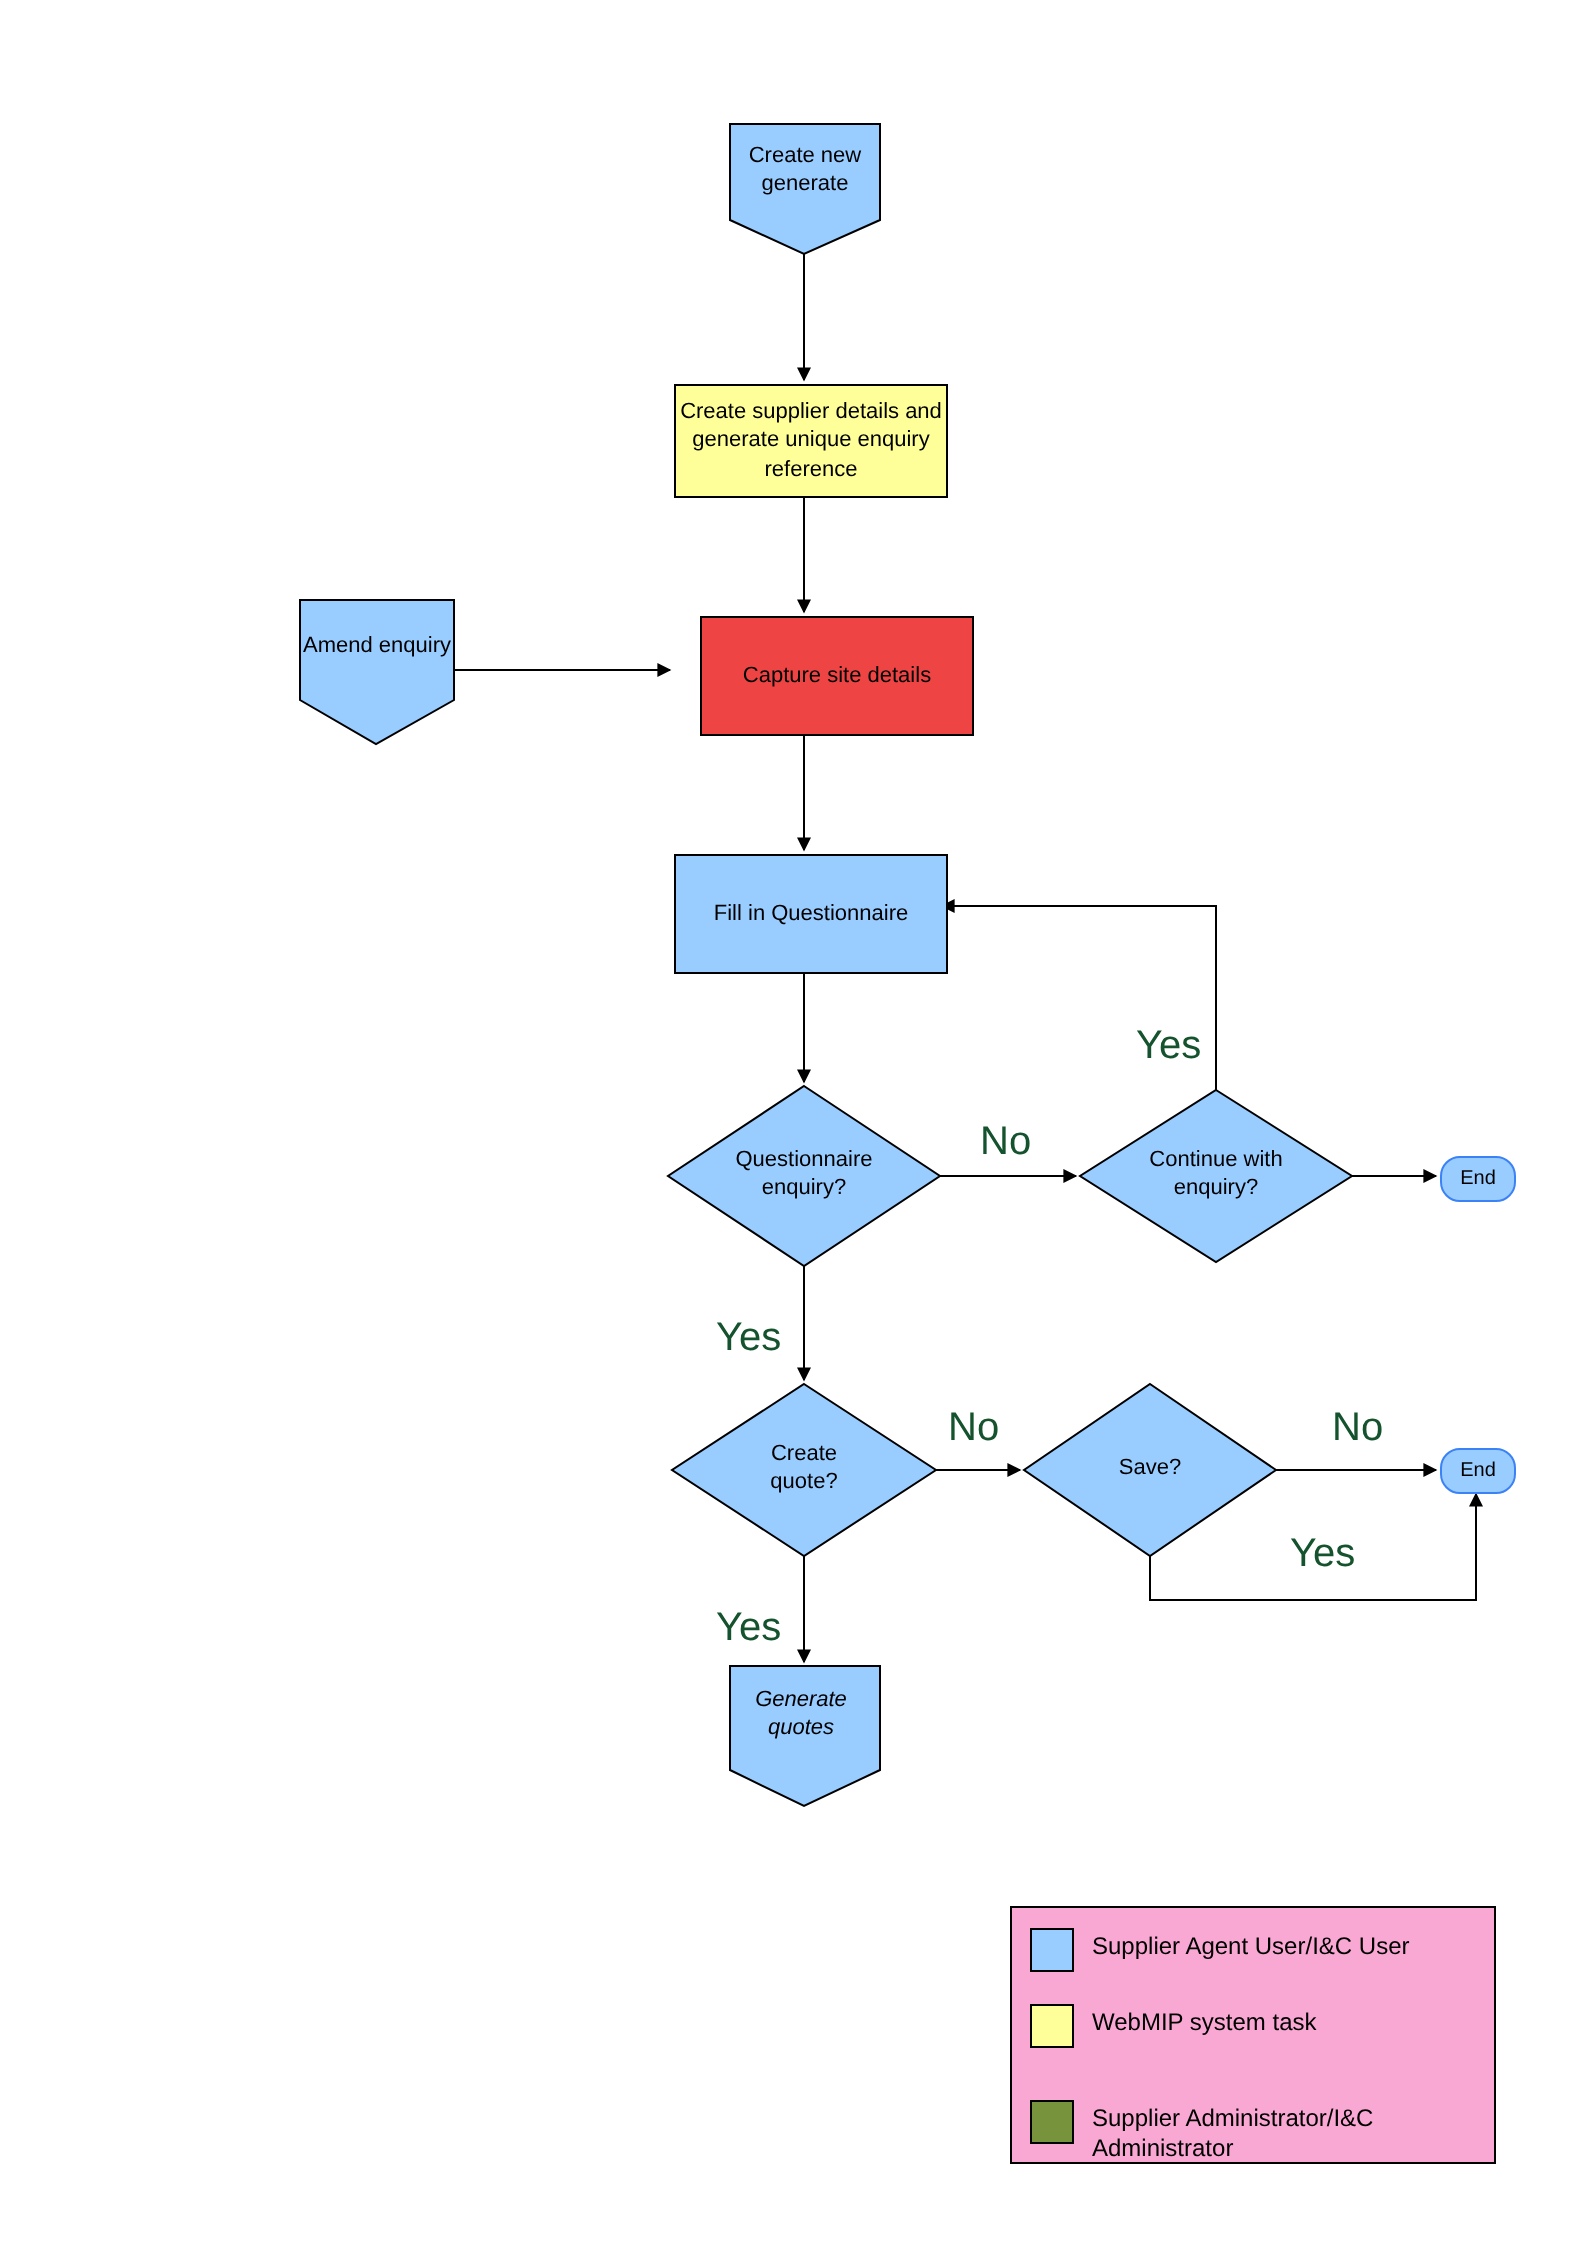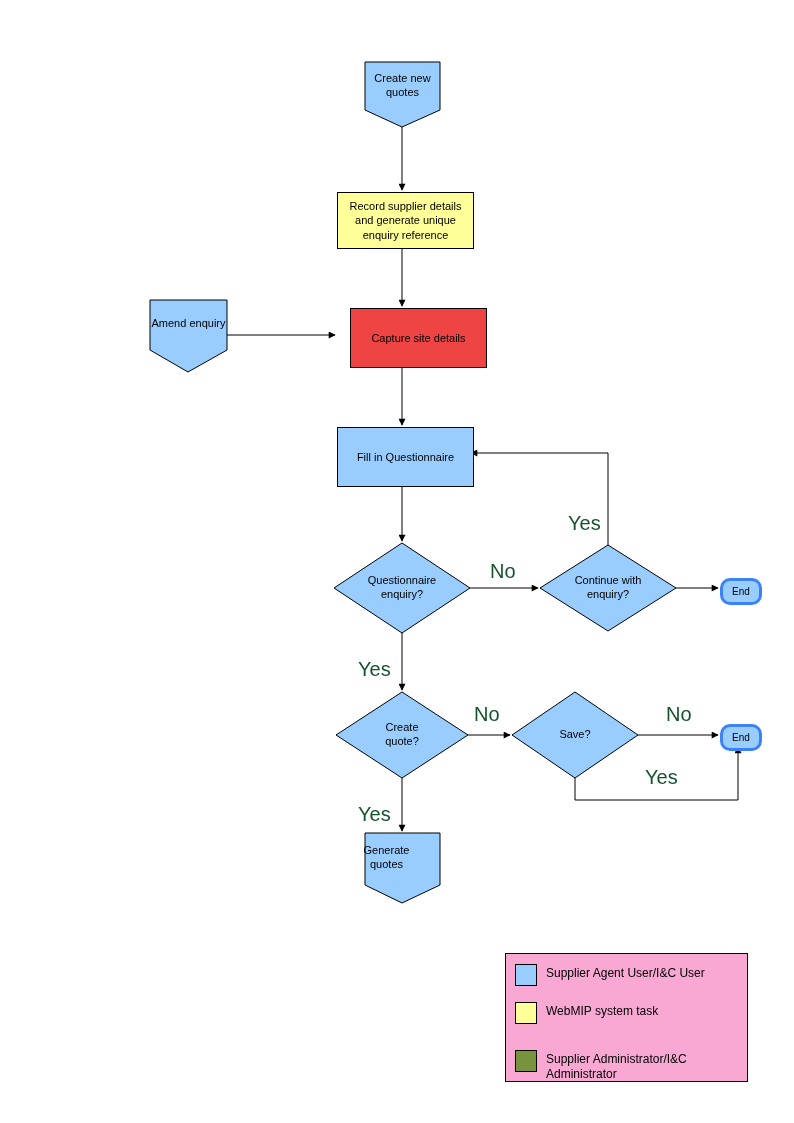--- a/index.html
+++ b/index.html
@@ -1,20 +1,20 @@
 <!DOCTYPE html>
 <html><head>
 <meta charset="utf-8">
 <style>
   html,body{margin:0;padding:0;background:#ffffff;}
   .canvas{position:relative;width:794px;height:1123px;background:#ffffff;font-family:"Liberation Sans",sans-serif;color:#000;overflow:hidden;}
   .wires{position:absolute;left:0;top:0;}
   .node-rect{position:absolute;border:1px solid #000;display:flex;align-items:center;justify-content:center;text-align:center;font-size:11px;line-height:1.3;padding:2px;}
   .shape-label{position:absolute;display:flex;align-items:center;justify-content:center;text-align:center;font-size:11px;line-height:1.25;pointer-events:none;}
-  .terminator{position:absolute;border:3px solid #3b82f6;border-radius:10px;display:flex;align-items:center;justify-content:center;font-size:10px;text-align:center;}
+  .terminator{position:absolute;border:1px solid #3b82f6;border-radius:10px;display:flex;align-items:center;justify-content:center;font-size:10px;text-align:center;}
   .flow-label{position:absolute;font-size:20px;color:#14532d;}
   .legend{position:absolute;left:505px;top:953px;width:241px;height:127px;border:1px solid #000;background:#f9a8d4;}
   .legend-row{position:absolute;left:9px;display:flex;align-items:flex-start;}
   .swatch{width:20px;height:20px;border:1px solid #000;margin-right:9px;flex:0 0 auto;}
   .legend-label{font-size:12px;line-height:1.25;padding-top:2px;width:195px;}
 </style>
 </head>
 <body>
 
 <div class="canvas">
@@ -43,31 +43,31 @@
     <polygon points="365,62 440,62 440,110 402,127 365,110" stroke="#000" fill="#99CCFF"></polygon>
     <polygon points="150,300 227,300 227,350 188,372 150,350" stroke="#000" fill="#99CCFF"></polygon>
     <polygon points="365,833 440,833 440,885 402,903 365,885" stroke="#000" fill="#99CCFF"></polygon>
 
     <polygon points="402,543 470,588 402,633 334,588" stroke="#000" fill="#99CCFF"></polygon>
     <polygon points="608,545 676,588 608,631 540,588" stroke="#000" fill="#99CCFF"></polygon>
     <polygon points="402,692 468,735 402,778 336,735" stroke="#000" fill="#99CCFF"></polygon>
     <polygon points="575,692 638,735 575,778 512,735" stroke="#000" fill="#99CCFF"></polygon>
   </svg>
 
-  <div class="node-rect" style="left: 337px; top: 192px; width: 131px; height: 51px; background-color: rgb(255, 255, 153);">Record supplier details and generate unique enquiry reference</div>
+  <div class="node-rect" style="left: 337px; top: 192px; width: 131px; height: 51px; background-color: rgb(255, 255, 153);">Create supplier details and generate unique enquiry reference</div>
 
   <div class="node-rect" style="left: 350px; top: 308px; width: 131px; height: 54px; background-color: #ef4444;">Capture site details</div>
 
   <div class="node-rect" style="left: 337px; top: 427px; width: 131px; height: 54px; background-color: rgb(153, 204, 255);">Fill in Questionnaire</div>
 
-  <div class="shape-label" style="left:365px;top:63px;width:75px;height:45px;">Create new quotes</div>
+  <div class="shape-label" style="left:365px;top:63px;width:75px;height:45px;">Create new generate</div>
 
   <div class="shape-label" style="left:150px;top:301px;width:77px;height:45px;">Amend enquiry</div>
 
-  <div class="shape-label" style="left:359px;top:834px;width:55px;height:48px;">Generate quotes</div>
+  <div class="shape-label" style="left:373px;top:834px;width:55px;height:48px;font-style:italic;">Generate quotes</div>
 
   <div class="shape-label" style="left:347px;top:565px;width:110px;height:46px;">Questionnaire enquiry?</div>
 
   <div class="shape-label" style="left:553px;top:565px;width:110px;height:46px;">Continue with enquiry?</div>
 
   <div class="shape-label" style="left:372px;top:712px;width:60px;height:46px;">Create quote?</div>
 
   <div class="shape-label" style="left:535px;top:712px;width:80px;height:46px;">Save?</div>
 
   <div class="terminator" style="left: 720px; top: 578px; width: 36px; height: 21px; background-color: rgb(153, 204, 255);">End</div>

